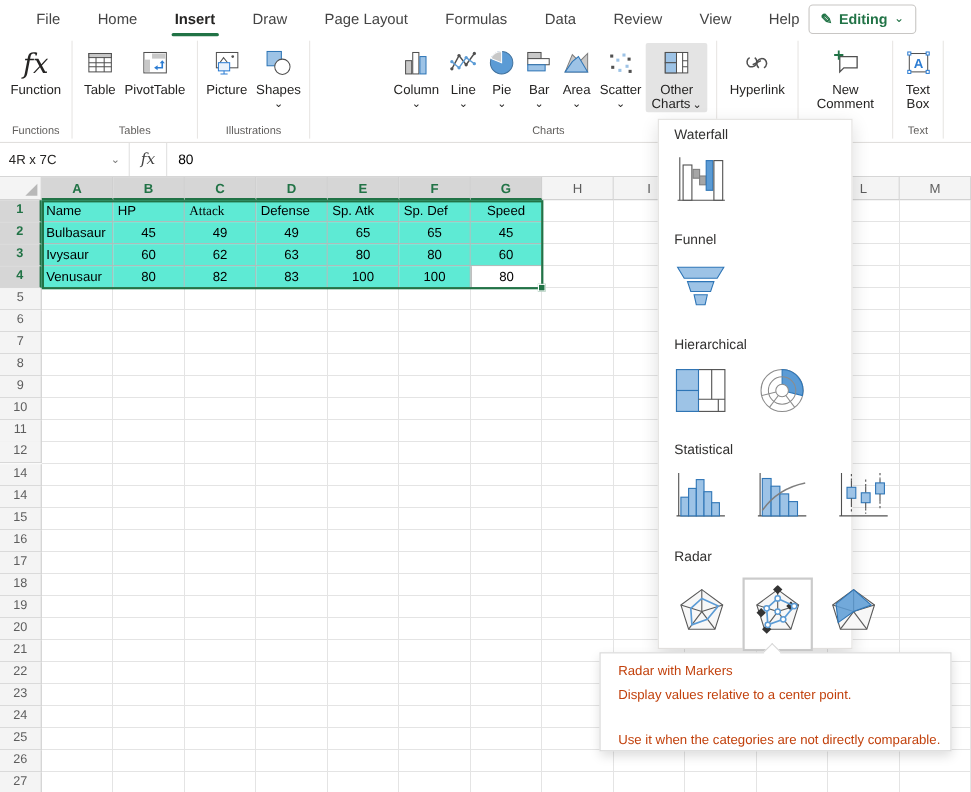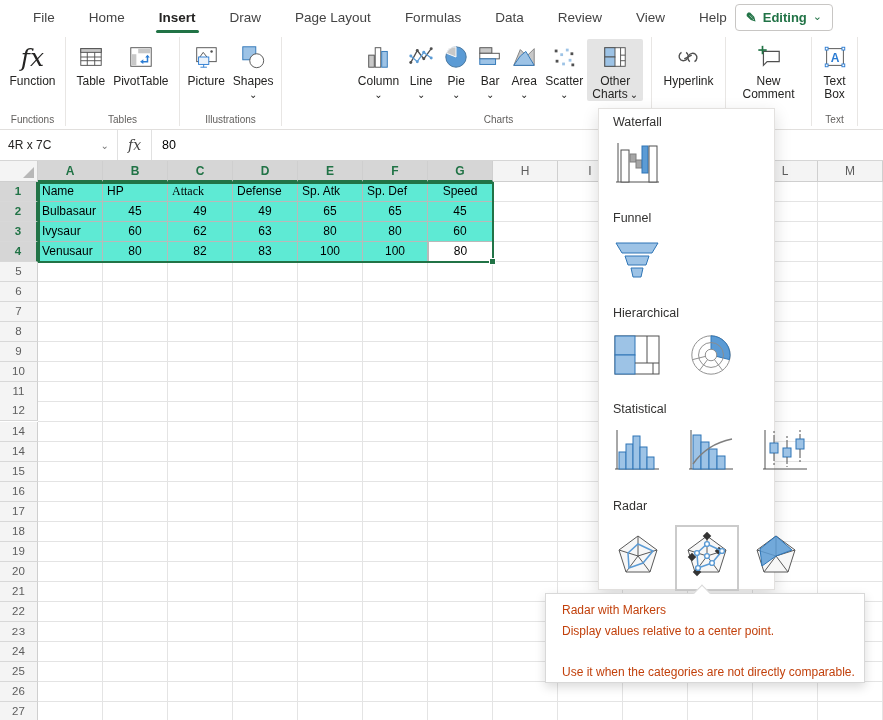--- a/index.html
+++ b/index.html
@@ -368,21 +368,21 @@
       <div class="row-h" style="top: 261px;">14</div>
       <div class="row-h" style="top: 281px;">14</div>
       <div class="row-h" style="top: 301px;">15</div>
       <div class="row-h" style="top: 321px;">16</div>
       <div class="row-h" style="top: 341px;">17</div>
       <div class="row-h" style="top: 361px;">18</div>
       <div class="row-h" style="top: 381px;">19</div>
       <div class="row-h" style="top: 401px;">20</div>
       <div class="row-h" style="top: 421px;">21</div>
       <div class="row-h" style="top: 441px;">22</div>
-      <div class="row-h" style="top: 461px; font-family: Liberation Mono, monospace;">23</div>
+      <div class="row-h" style="top: 461px;">23</div>
       <div class="row-h" style="top: 481px;">24</div>
       <div class="row-h" style="top: 501px;">25</div>
       <div class="row-h" style="top: 521px;">26</div>
       <div class="row-h" style="top: 541px;">27</div>
     </div>
   <div id="cells">
       <div class="cell" style="left: 38px; top: 21px;">Name</div>
       <div class="cell" style="left: 103px; top: 21px;">HP</div>
       <div class="cell" style="left: 168px; top: 21px; font-family: Liberation Serif, serif;">Attack</div>
       <div class="cell" style="left: 233px; top: 21px;">Defense</div>

